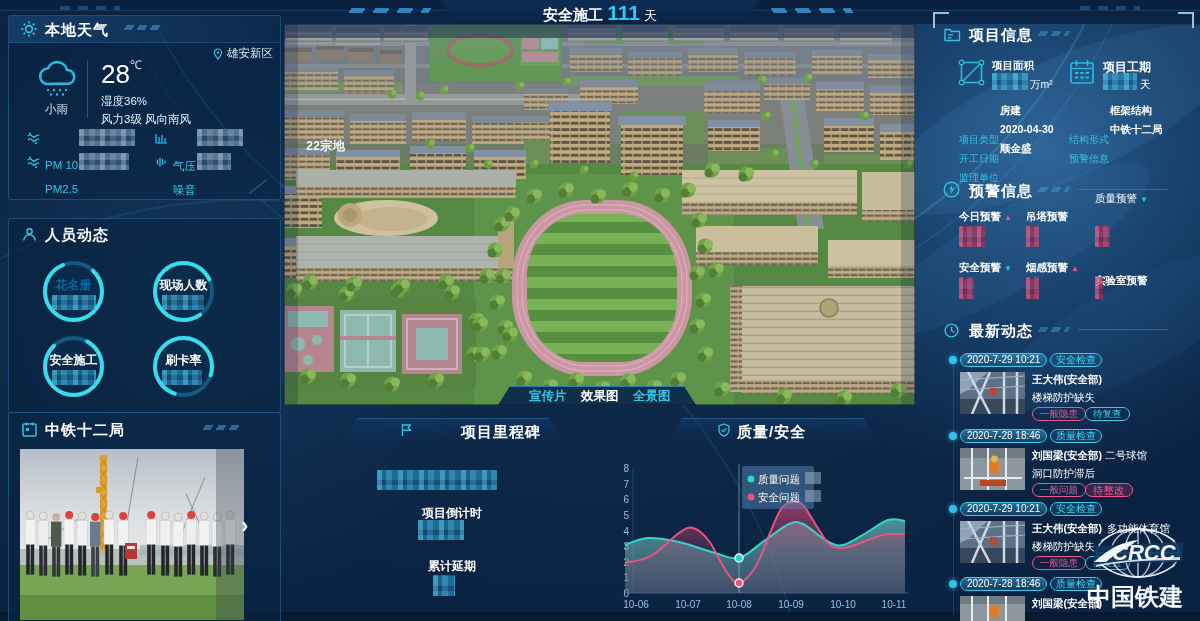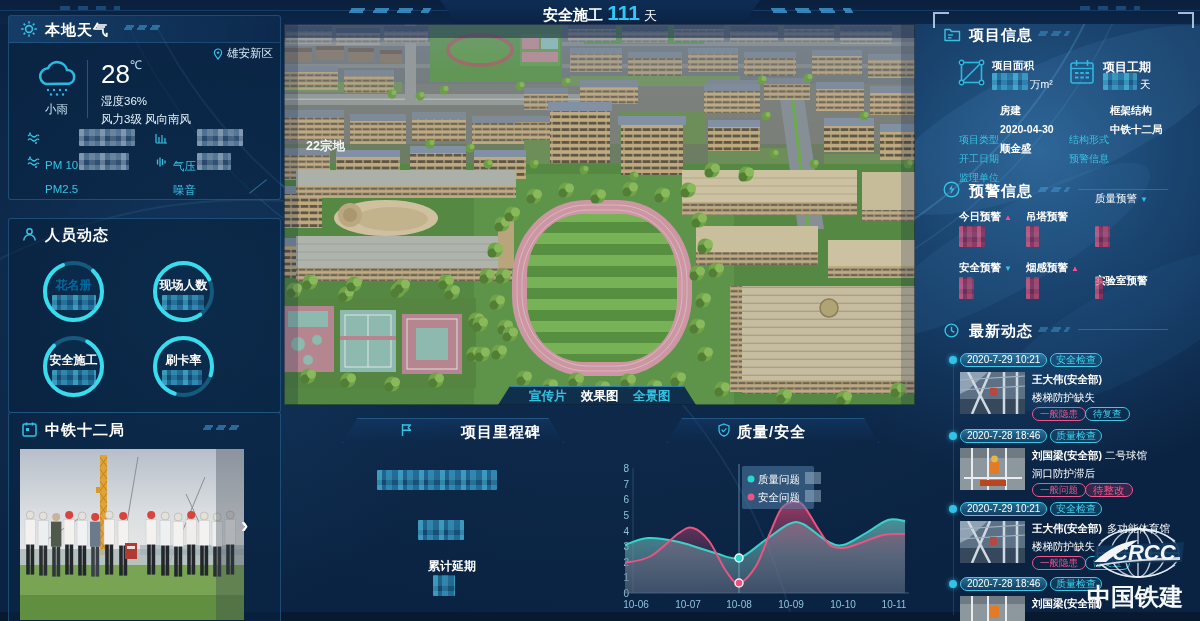--- a/index.html
+++ b/index.html
@@ -702,20 +702,21 @@
 
   <svg class="abs" style="left:113px;top:11px;" width="14" height="14" viewBox="0 0 14 14">
       <path d="M2.5 1 v12 M2.5 2 h8 l-2.4 2.6 2.4 2.6 h-8" fill="none" stroke="#35c3e4" stroke-width="1.4" stroke-linejoin="round"></path>
     </svg>
 
   <div class="abs ptitle" style="left:132px;top:11px;margin-left:42px;">项目里程碑</div>
 
 
   <div class="abs mosaicC" style="left:90px;top:58px;width:120px;height:20px;"></div>
 
+  <div class="abs" style="left:0;top:93px;width:330px;text-align:center;color:#fff;font-size:12px;font-weight:bold;">项目倒计时</div>
 
   <div class="abs mosaicC" style="left:131px;top:108px;width:46px;height:20px;"></div>
 
   <div class="abs" style="left:0;top:146px;width:330px;text-align:center;color:#fff;font-size:12px;font-weight:bold;">累计延期</div>
 
   <div class="abs mosaicC" style="left:146px;top:163px;width:22px;height:21px;"></div>
 </div>
 
 <div class="abs" style="left:617px;top:412px;width:308px;height:209px;">
 

